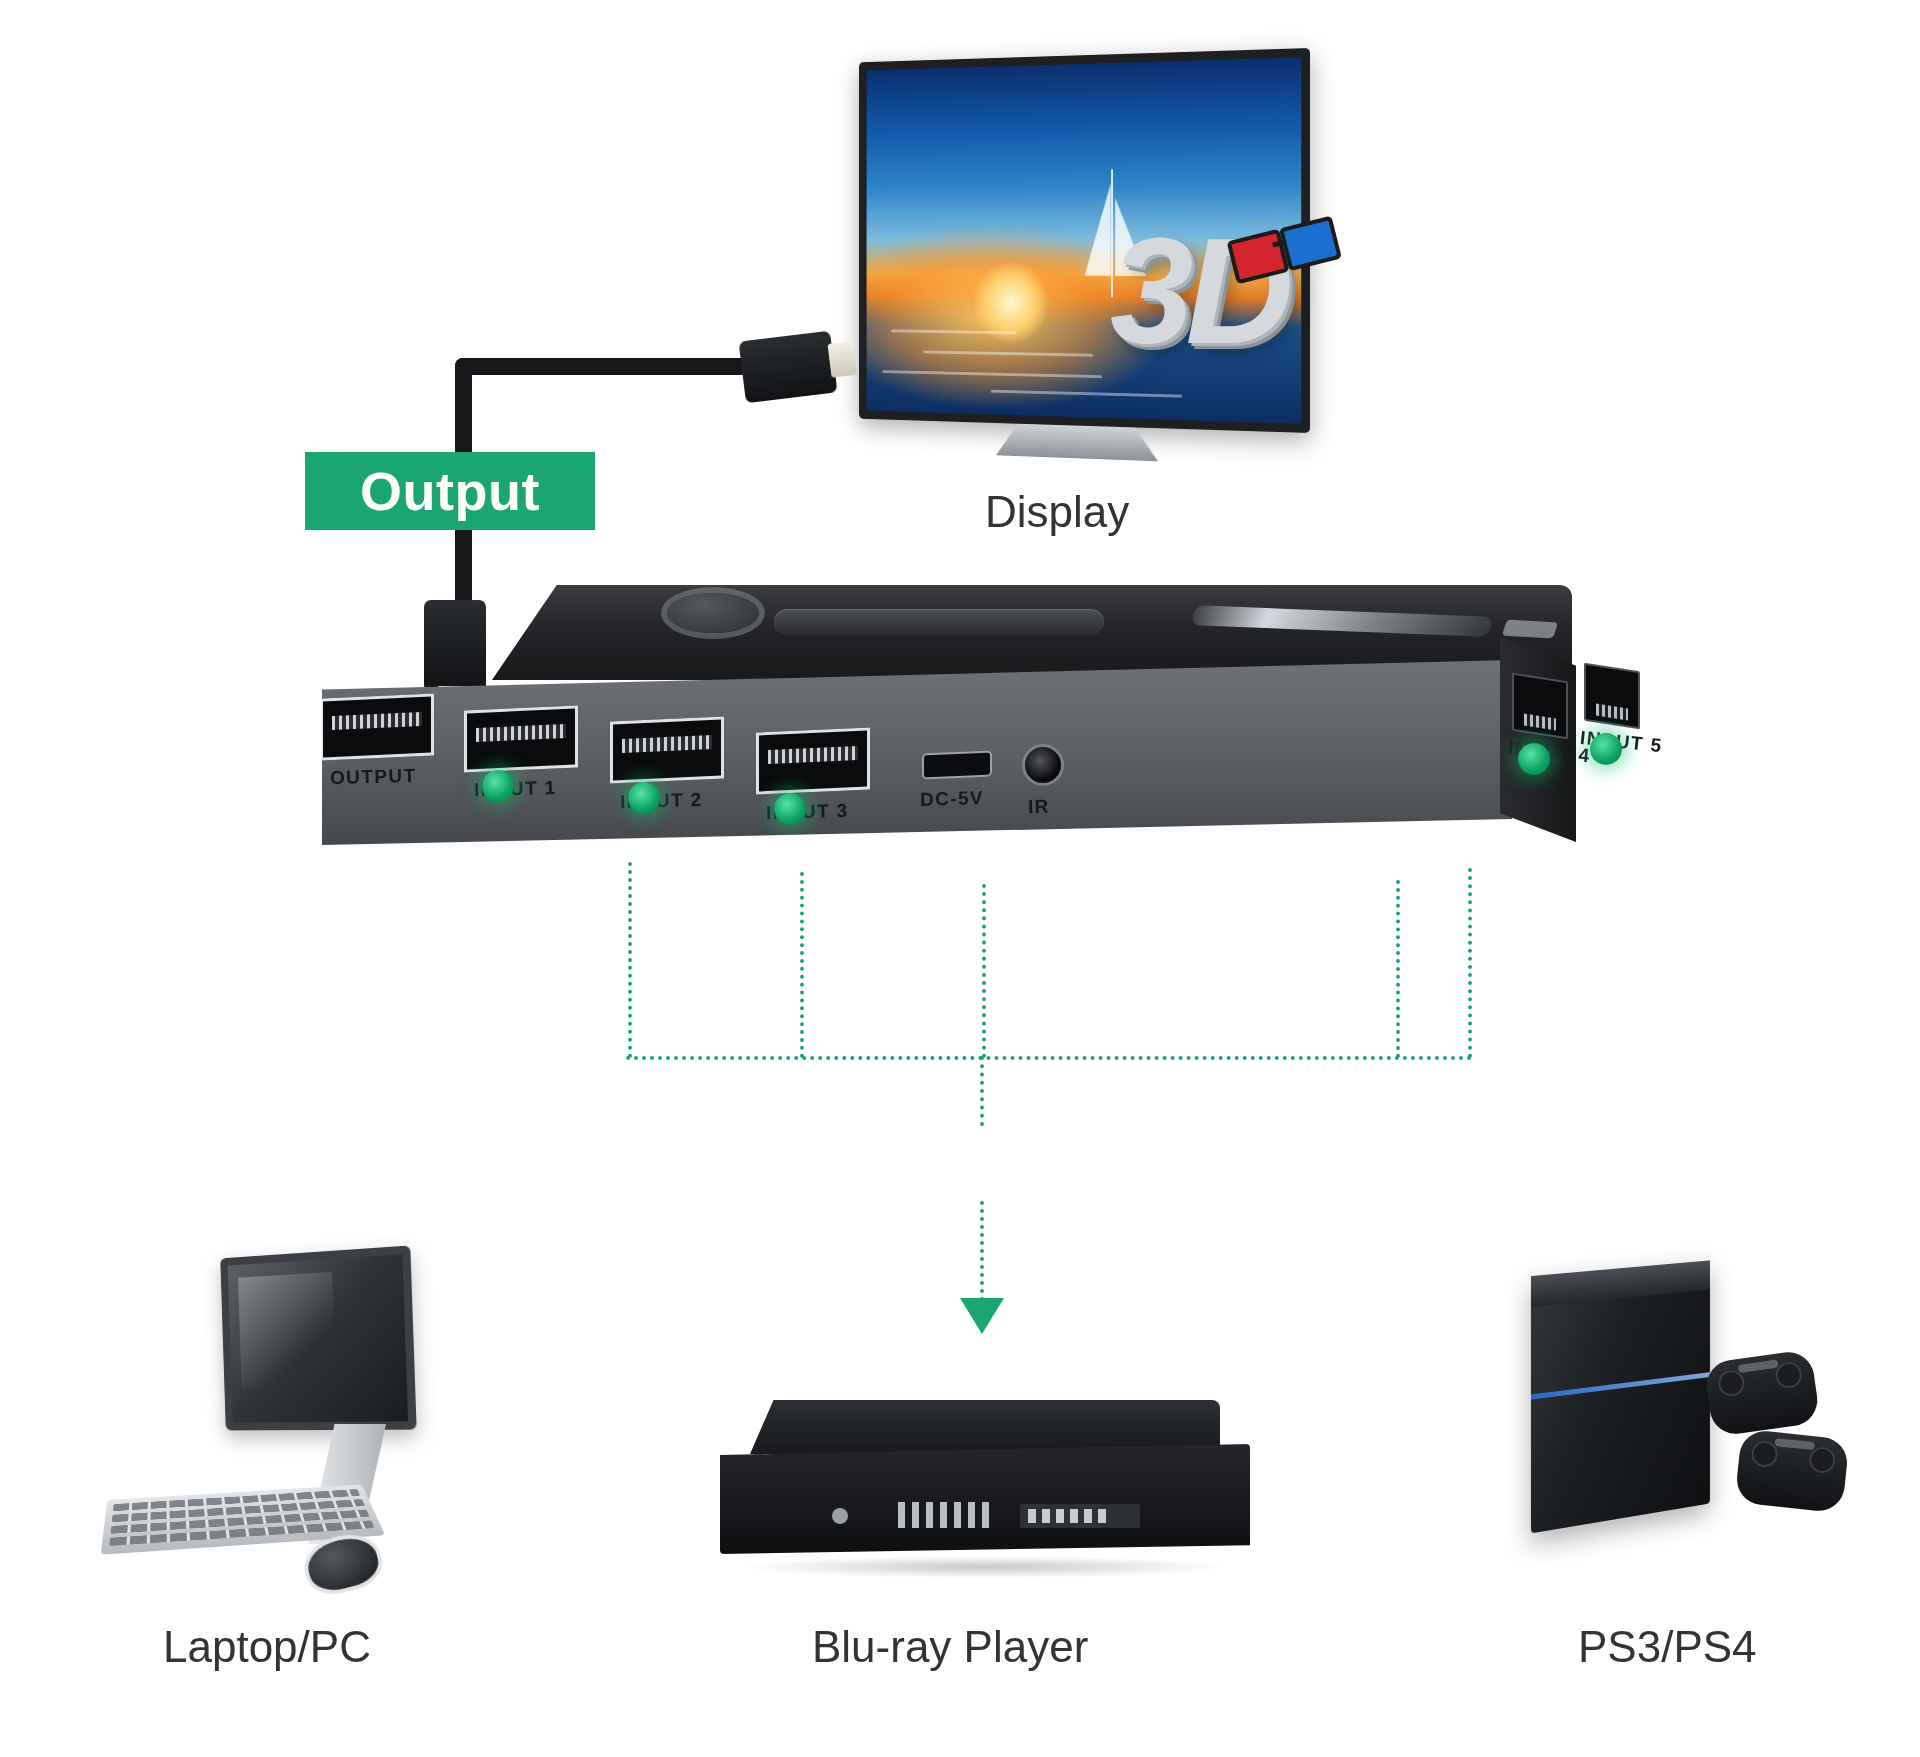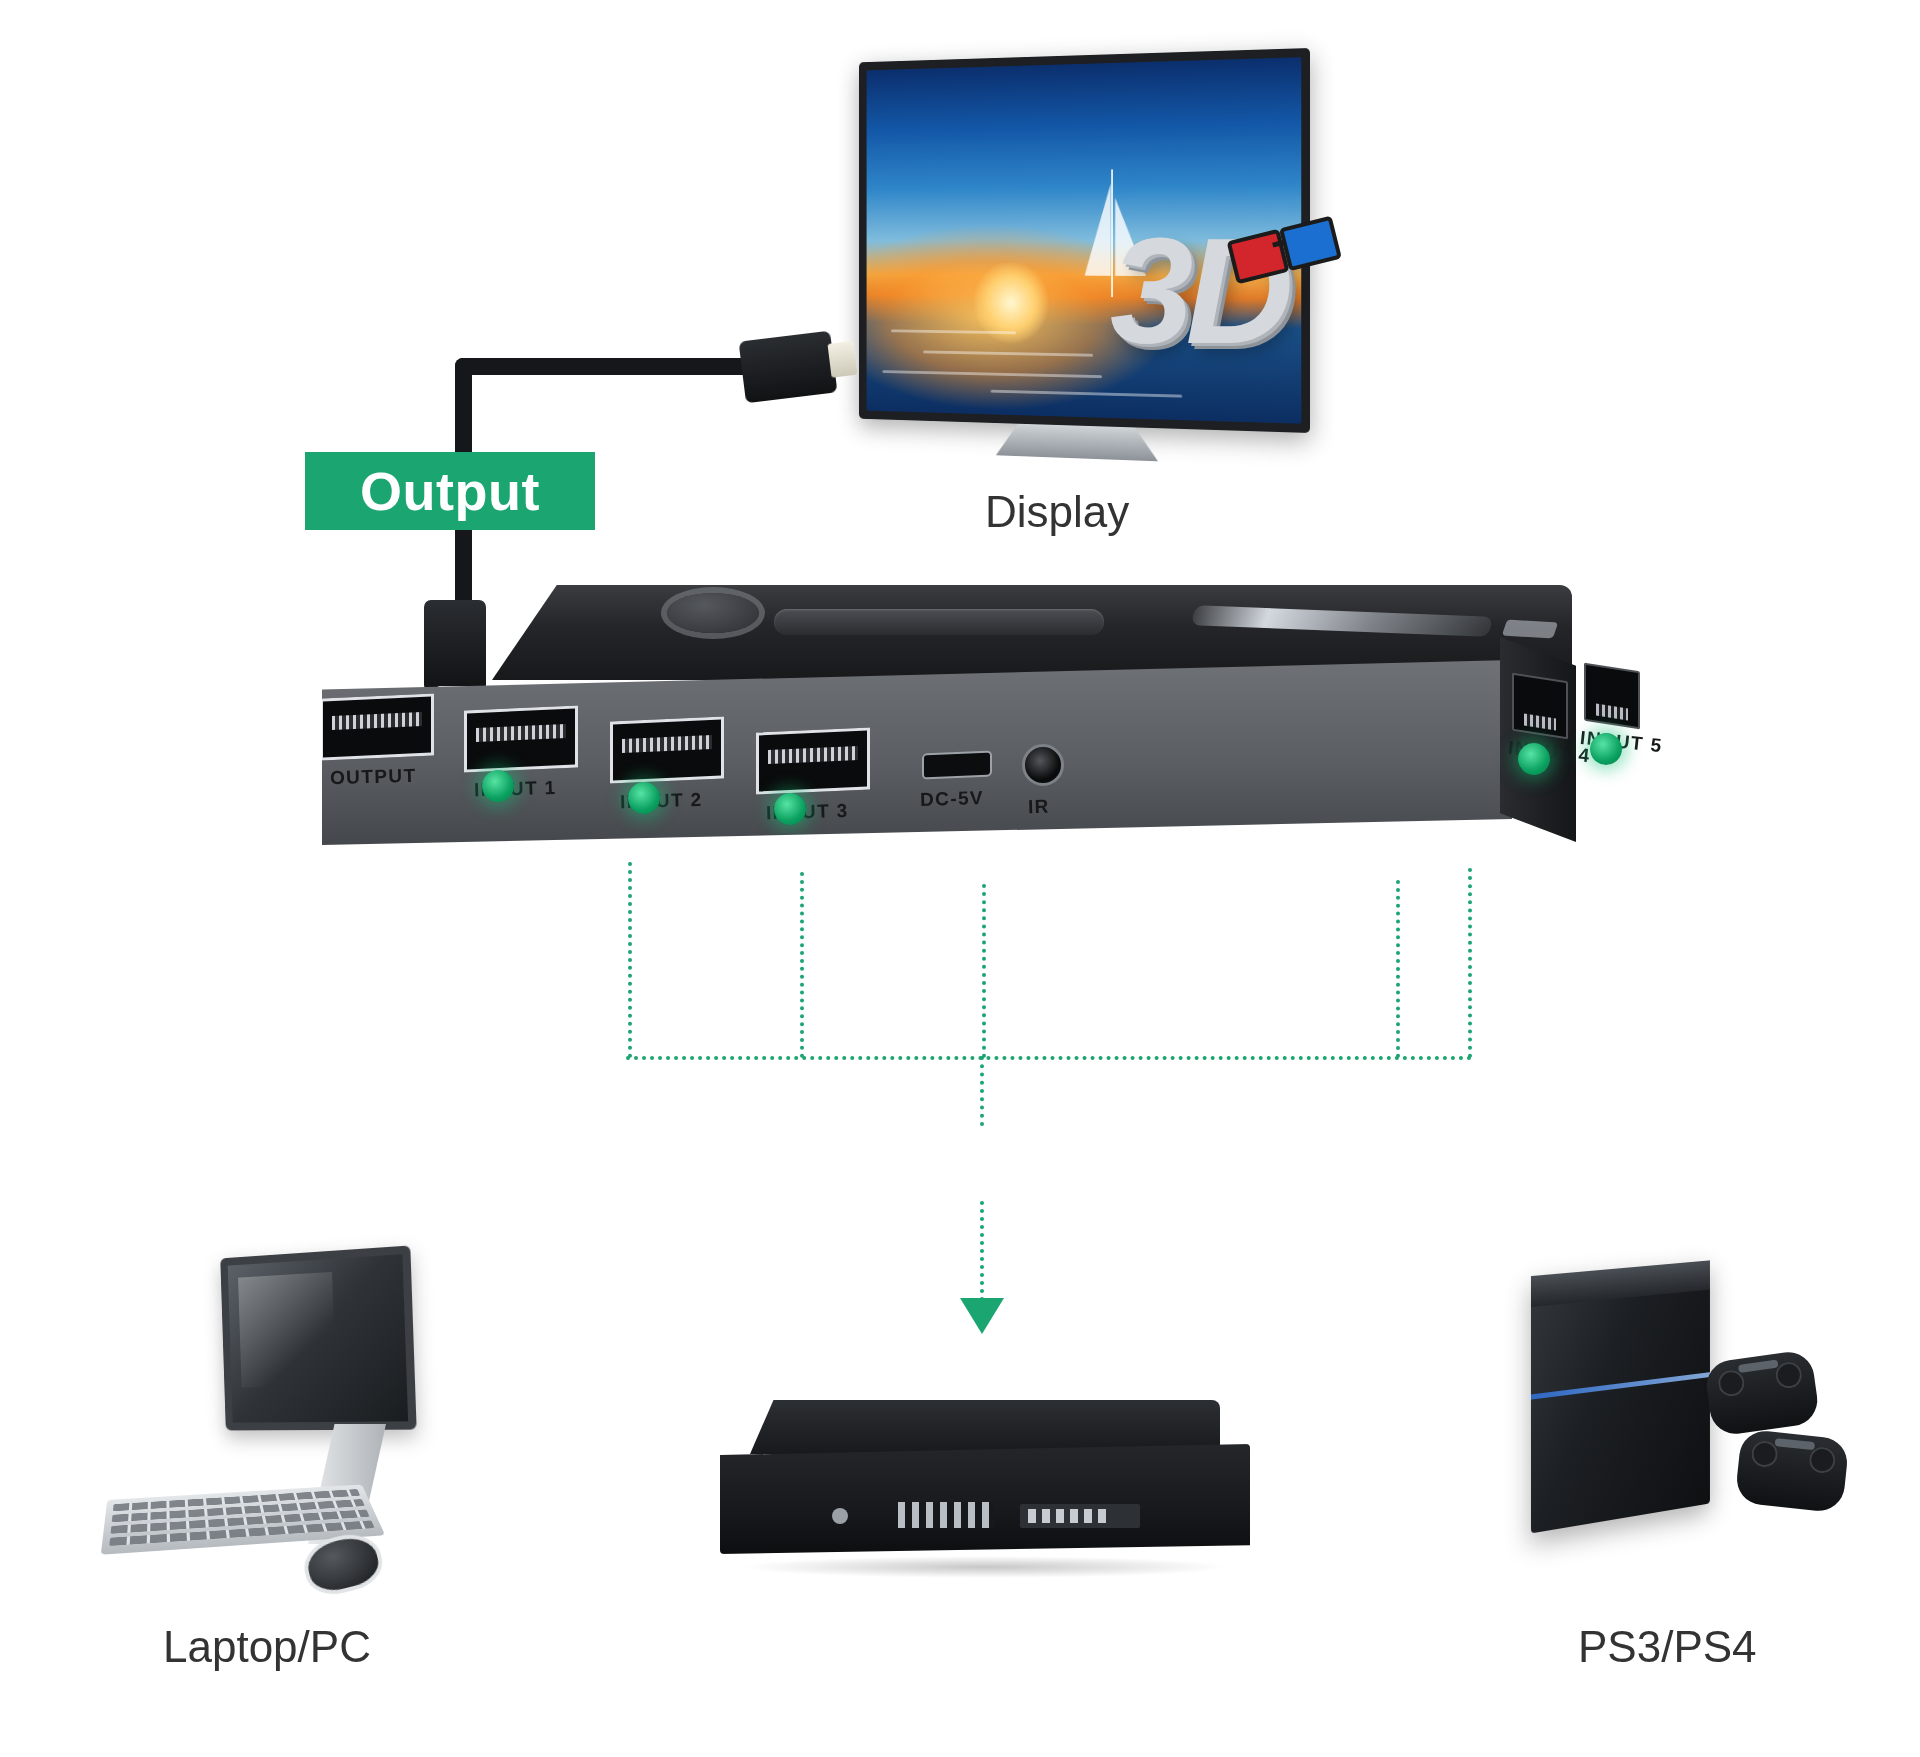--- a/index.html
+++ b/index.html
@@ -279,20 +279,21 @@
   <div class="caption" id="cap-laptop">Laptop/PC</div>
 
   <div id="bluray">
     <div id="br-top"></div>
     <div id="br-face"></div>
     <div id="br-btn"></div>
     <div id="br-vents"></div>
     <div id="br-disp"></div>
     <div id="br-shadow"></div>
   </div>
+  <div class="caption" id="cap-bluray">Blu-ray Player</div>
 
   <div id="ps">
     <div id="ps-body">
       <div id="ps-top"></div>
       <div id="ps-stripe"></div>
     </div>
     <div class="pad" id="pad1">
       <div class="padbar"></div>
     </div>
     <div class="pad" id="pad2">

